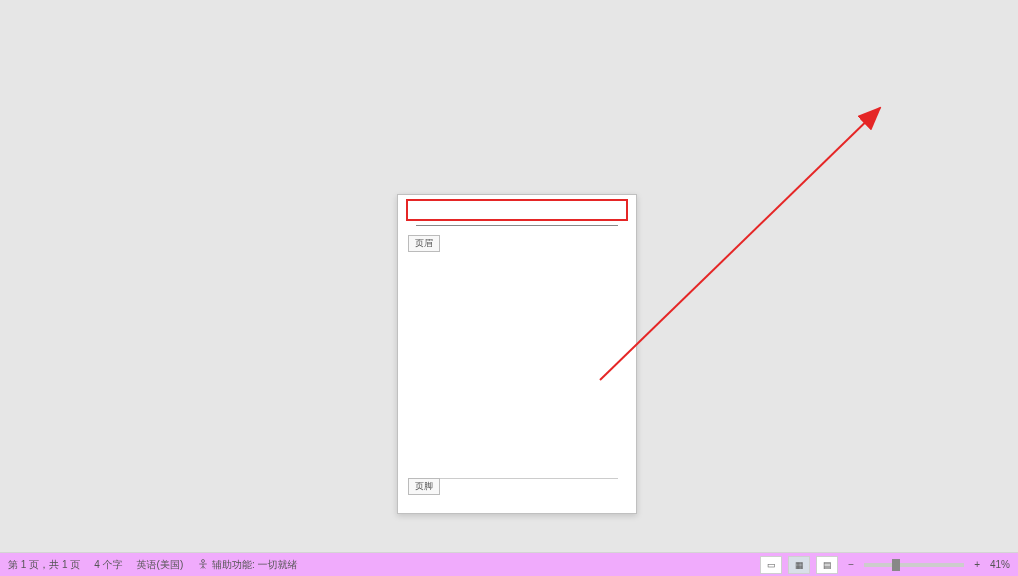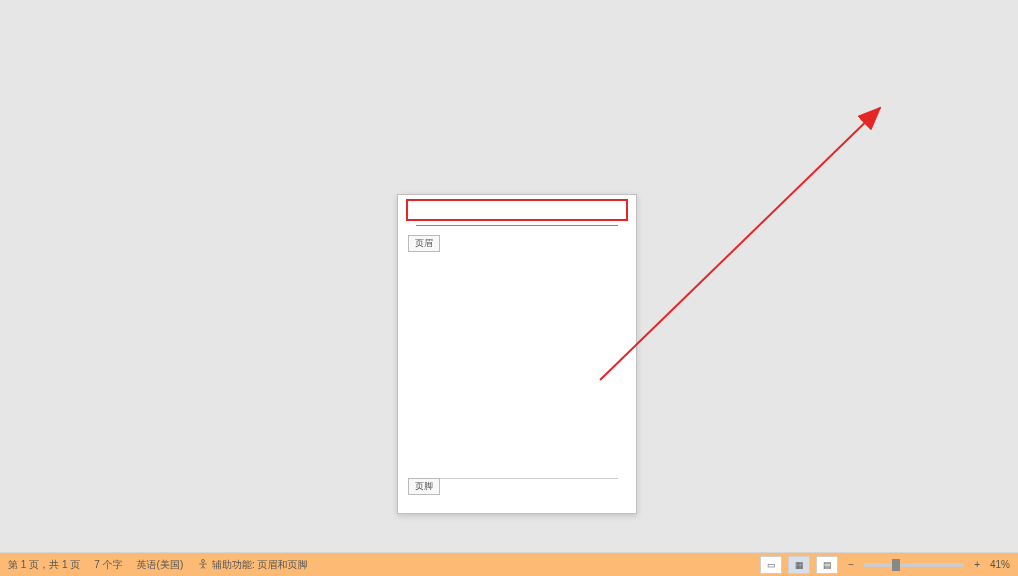--- a/index.html
+++ b/index.html
@@ -53,21 +53,21 @@
 .header-zone { position: absolute; left: 8px; right: 8px; top: 4px; height: 22px; border: 2px solid #e52626; }
 .header-line { position: absolute; left: 18px; right: 18px; top: 30px; height: 1px; background: #888; }
 .header-tag, .footer-tag { position: absolute; font-size: 9px; border: 1px solid #bbb; background: #f8f8f8; padding: 1px 6px; color: #555; }
 .header-tag { left: 10px; top: 40px; }
 .footer-tag { left: 10px; bottom: 18px; }
 .footer-line { position: absolute; left: 18px; right: 18px; bottom: 34px; height: 1px; background: #ccc; }
 
 .arrow-svg { position: absolute; left: 0; top: 0; width: 1018px; height: 576px; pointer-events: none; }
 
 
-.statusbar { position: absolute; left: 0; right: 0; bottom: 0; height: 24px; background: #fdba74; border-top: 1px solid #d4d4d4; display: flex; align-items: center; padding: 0 8px; font-size: 10px; color: #555; gap: 14px; }
+.statusbar { position: absolute; left: 0; right: 0; bottom: 0; height: 24px; background: #f0abfc; border-top: 1px solid #d4d4d4; display: flex; align-items: center; padding: 0 8px; font-size: 10px; color: #555; gap: 14px; }
 .sb-right { margin-left: auto; display: flex; align-items: center; gap: 6px; }
 .viewbtn { width: 22px; height: 18px; border: 1px solid #cfcfcf; background: #fff; cursor: pointer; display: flex; align-items: center; justify-content: center; font-size: 9px; }
 .viewbtn.active { background: #d8dfe8; }
 .zoom-slider { width: 100px; height: 4px; background: #ccc; position: relative; }
 .zoom-slider::before { content: ""; position: absolute; left: 28%; top: -4px; width: 8px; height: 12px; background: #888; }
 .zoom-minus, .zoom-plus { cursor: pointer; padding: 0 4px; }
 </style>
 </head>
 <body>
 
@@ -299,28 +299,28 @@
   <defs>
       <marker id="ah" markerWidth="12" markerHeight="10" refX="11" refY="5" orient="auto">
         <polygon points="0,0 12,5 0,10" fill="#e52626"></polygon>
       </marker>
     </defs>
   <line x1="600" y1="380" x2="880" y2="108" stroke="#e52626" stroke-width="2" marker-end="url(#ah)"></line>
 </svg>
 
 <div class="statusbar">
   <span>第 1 页，共 1 页</span>
-  <span>7 个字</span>
+  <span>4 个字</span>
   <span>英语(美国)</span>
   <span>
     <svg width="12" height="12" viewBox="0 0 16 16" fill="none" stroke="#555" style="vertical-align:-2px;">
         <circle cx="8" cy="4" r="2"></circle>
         <path d="M3 8h10M8 8v6M5 14l3-3 3 3"></path>
       </svg>
-    <span>辅助功能: 页眉和页脚</span>
+    <span>辅助功能: 一切就绪</span>
   </span>
   <div class="sb-right">
     <div class="viewbtn">▭</div>
     <div class="viewbtn active">▦</div>
     <div class="viewbtn">▤</div>
     <span class="zoom-minus">−</span>
     <div class="zoom-slider"></div>
     <span class="zoom-plus">+</span>
     <span>41%</span>
   </div>

